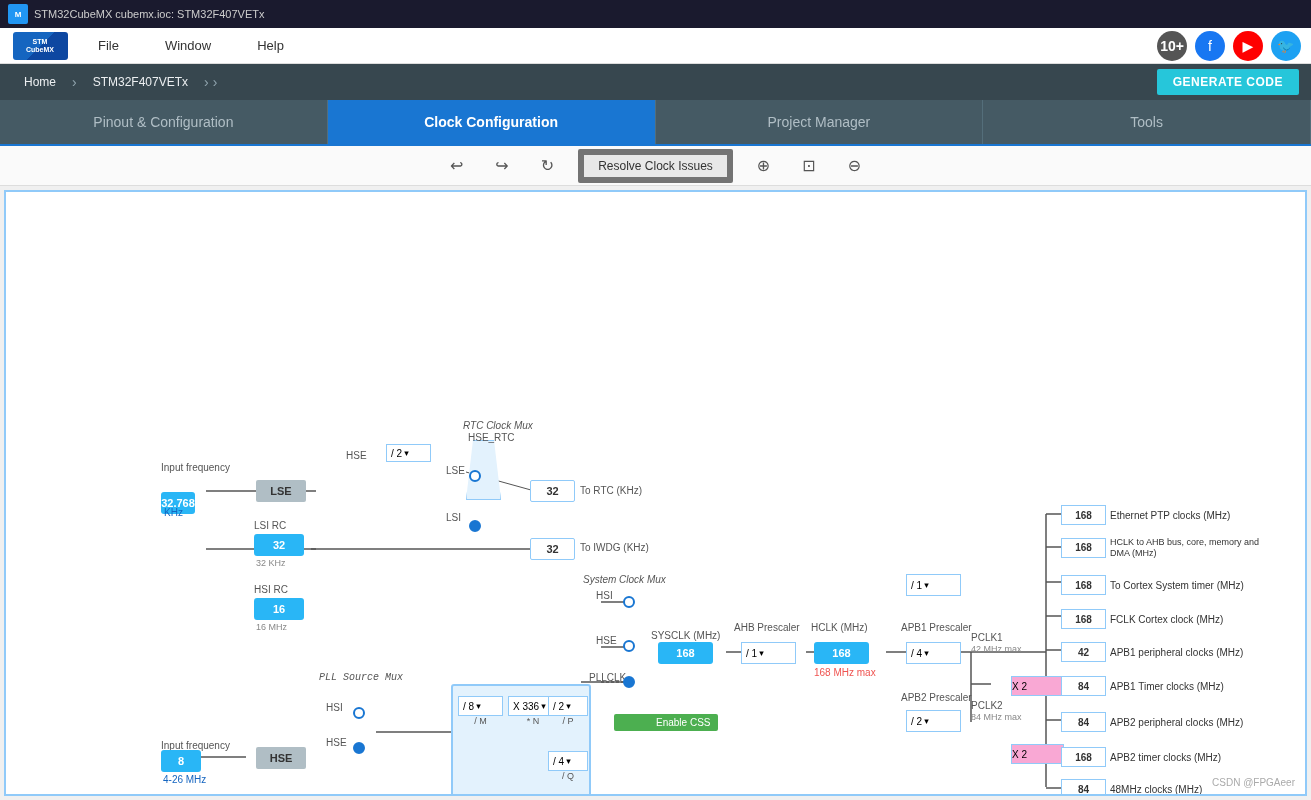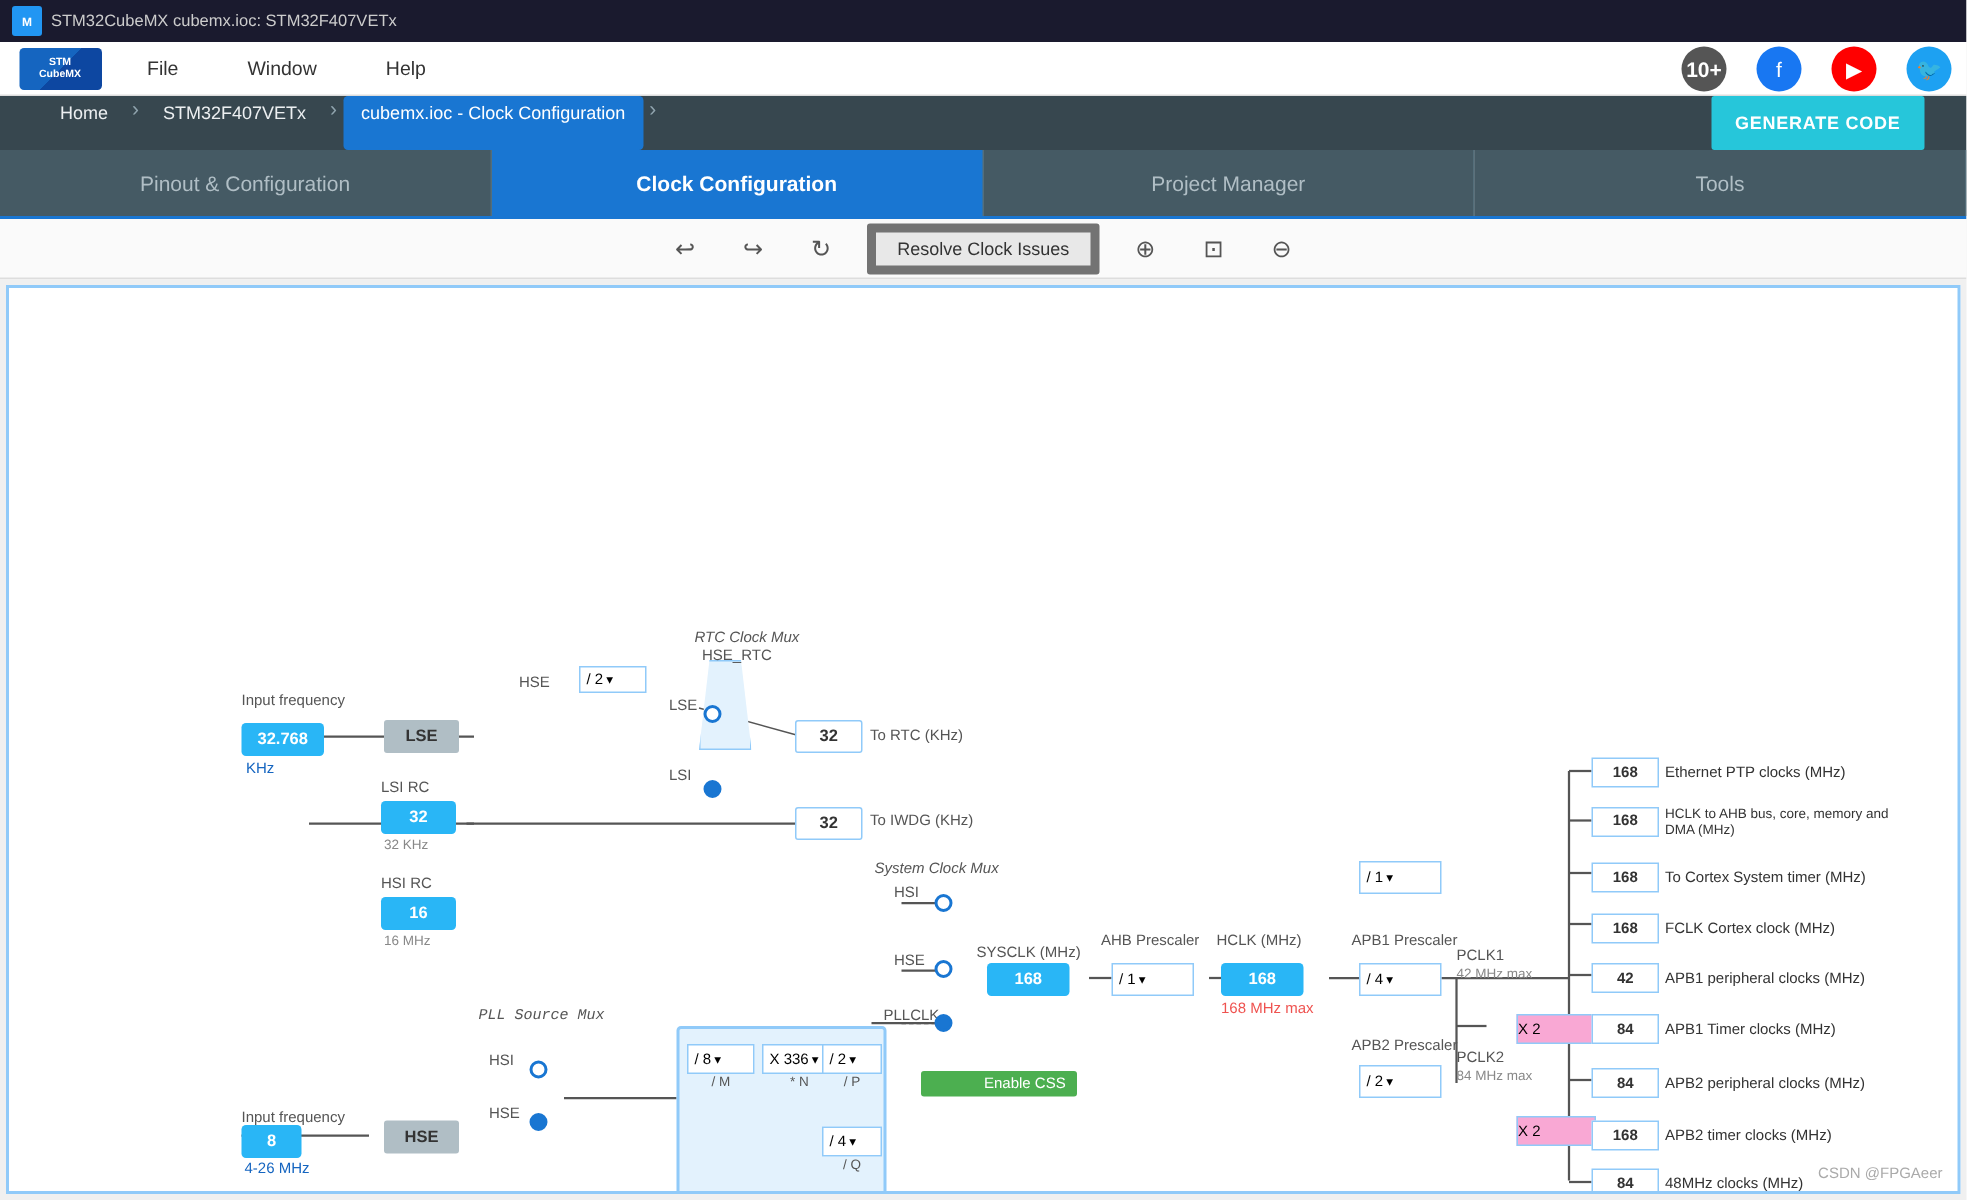--- a/index.html
+++ b/index.html
@@ -8,29 +8,29 @@
     
     #titlebar { background: #1a1a2e; color: #ccc; height: 28px; display: flex; align-items: center; padding: 0 8px; font-size: 11px; }
     #titlebar .logo { width: 20px; height: 20px; background: #2196F3; border-radius: 2px; margin-right: 6px; display: flex; align-items: center; justify-content: center; font-size: 8px; color: white; font-weight: bold; }
 
     
     #menubar { background: white; height: 36px; display: flex; align-items: center; border-bottom: 1px solid #ddd; }
     #menubar .logo-area { width: 80px; display: flex; align-items: center; justify-content: center; padding: 4px; }
     #menubar .logo-stm { width: 55px; height: 28px; background: linear-gradient(135deg, #1565C0 50%, #0D47A1 50%); border-radius: 3px; display: flex; align-items: center; justify-content: center; color: white; font-size: 8px; font-weight: bold; }
     #menubar .menu-items { display: flex; gap: 30px; margin-left: 10px; }
     #menubar .menu-item { cursor: pointer; font-size: 13px; color: #333; padding: 4px 8px; }
-    #menubar .social-icons { margin-left: auto; display: flex; align-items: center; gap: 20px; padding-right: 10px; }
+    #menubar .social-icons { margin-left: auto; display: flex; align-items: center; gap: 8px; padding-right: 10px; }
     #menubar .social-icon { width: 30px; height: 30px; border-radius: 50%; display: flex; align-items: center; justify-content: center; font-size: 14px; cursor: pointer; }
     .si-badge { background: #555; color: white; width: 36px; height: 28px; border-radius: 4px; display: flex; align-items: center; justify-content: center; font-size: 9px; font-weight: bold; }
     .si-fb { background: #1877F2; color: white; }
     .si-yt { background: #FF0000; color: white; }
     .si-tw { background: #1DA1F2; color: white; }
 
     
-    #breadcrumb { background: #37474F; height: 36px; display: flex; padding: 0 28px; gap: 4px; }
+    #breadcrumb { background: #37474F; height: 36px; display: flex; align-items: center; padding: 0 12px; gap: 4px; }
     .bc-item { color: #eceff1; font-size: 12px; padding: 4px 12px; border-radius: 3px; cursor: pointer; }
     .bc-arrow { color: #90A4AE; font-size: 14px; }
     .bc-item.highlighted { background: #1976D2; color: white; }
     #gen-code-btn { margin-left: auto; background: #26C6DA; color: white; border: none; padding: 6px 16px; font-size: 12px; font-weight: bold; cursor: pointer; border-radius: 2px; letter-spacing: 0.5px; }
 
     
     #tabs { height: 46px; display: flex; border-bottom: 2px solid #1976D2; }
     .tab { flex: 1; display: flex; align-items: center; justify-content: center; font-size: 14px; cursor: pointer; background: #455A64; color: #B0BEC5; border-right: 1px solid #546E7A; }
     .tab.active { background: #1976D2; color: white; font-weight: bold; }
 
@@ -103,21 +103,20 @@
     <div class="si-yt social-icon">▶</div>
     <div class="si-tw social-icon">🐦</div>
   </div>
 </div>
 
 <div id="breadcrumb">
   <span class="bc-item">Home</span>
   <span class="bc-arrow">›</span>
   <span class="bc-item">STM32F407VETx</span>
   <span class="bc-arrow">›</span>
-  <span class="bc-item highlighted">cubemx.ioc - Clock Configuration</span>
   <span class="bc-arrow">›</span>
   <button id="gen-code-btn">GENERATE CODE</button>
 </div>
 
 <div id="tabs">
   <div class="tab">Pinout &amp; Configuration</div>
   <div class="tab active">Clock Configuration</div>
   <div class="tab">Project Manager</div>
   <div class="tab">Tools</div>
 </div>
@@ -173,21 +172,21 @@
     <line x1="575" y1="490" x2="620" y2="490" stroke="#555" stroke-width="1.5"></line>
 
     <line x1="770" y1="668" x2="800" y2="668" stroke="#555" stroke-width="1.5"></line>
     <line x1="800" y1="668" x2="830" y2="668" stroke="#555" stroke-width="1.5"></line>
     <line x1="960" y1="668" x2="1040" y2="668" stroke="#555" stroke-width="1.5"></line>
     <line x1="1040" y1="668" x2="1060" y2="688" stroke="#555" stroke-width="1.5"></line>
   </svg>
 
   <div class="clk-label" style="left:155px; top:270px;">Input frequency</div>
 
-  <div class="clk-box value" style="left:155px; top:290px; width:55px; height:22px;">32.768</div>
+  <div class="clk-box value" style="left:155px; top:300px; width:34px; height:22px;">32.768</div>
   <div class="clk-label blue" style="left:158px; top:315px;">KHz</div>
 
   <div class="clk-box gray" style="left:250px; top:288px; width:50px; height:22px;">LSE</div>
 
   <div class="clk-label" style="left:248px; top:328px;">LSI RC</div>
   <div class="clk-box value" style="left:248px; top:342px; width:50px; height:22px;">32</div>
   <div class="clk-label small" style="left:250px; top:366px;">32 KHz</div>
 
   <div class="clk-label" style="left:248px; top:392px;">HSI RC</div>
   <div class="clk-box value" style="left:248px; top:406px; width:50px; height:22px;">16</div>

